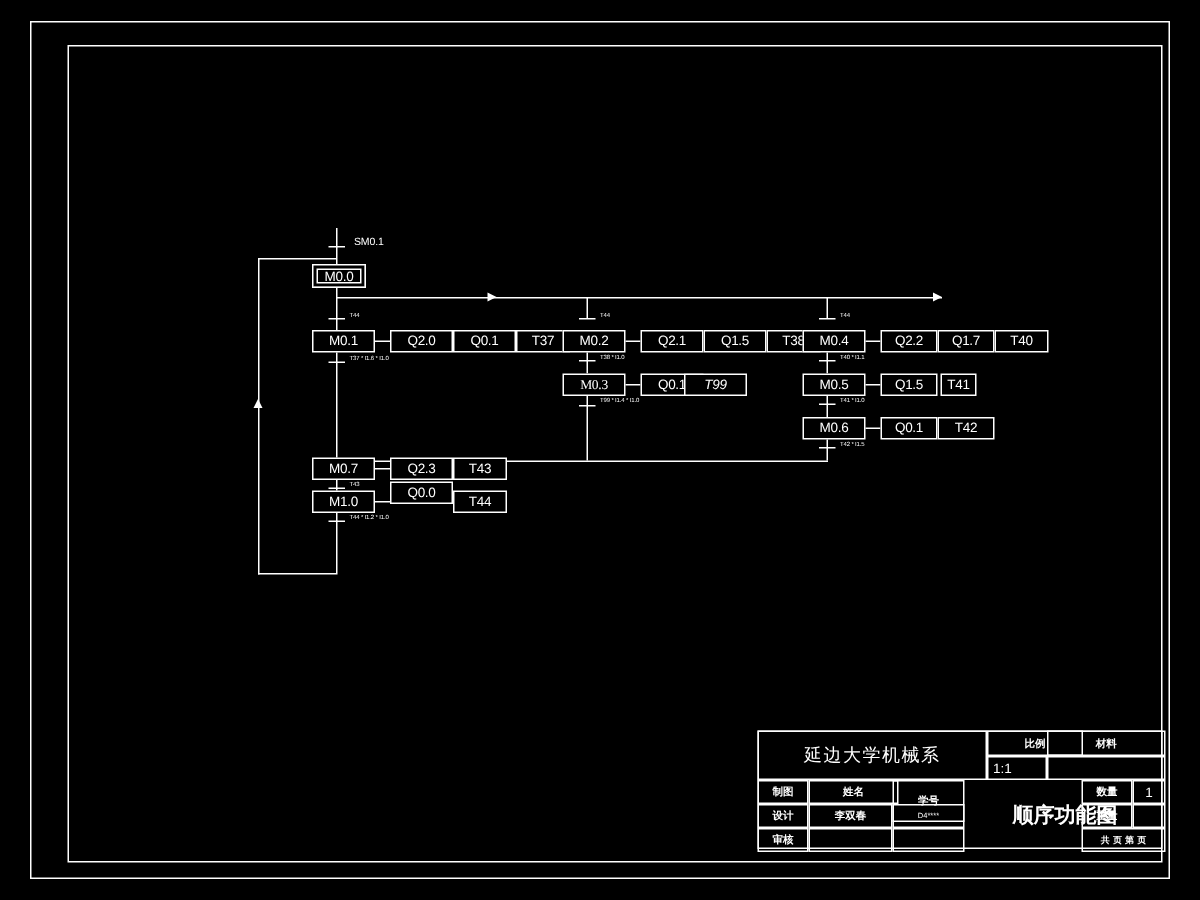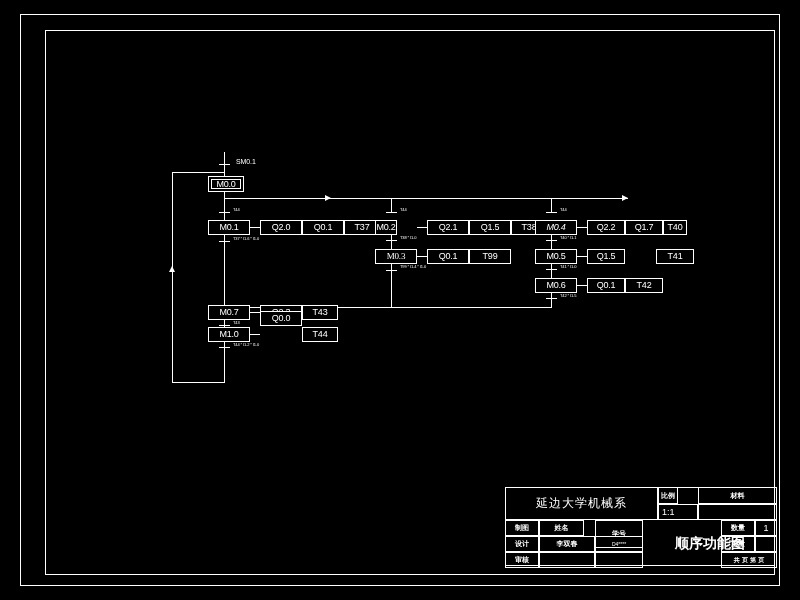--- a/index.html
+++ b/index.html
@@ -90,21 +90,21 @@
     <span>T37</span>
   </div>
 
   <div class="vline" style="left:224px;top:235px;height:72px;"></div>
   <div class="tick" style="left:219px;top:241px;"></div>
   <div class="cond" style="left:233px;top:237px;">T37 * I1.6 *  I1.0</div>
 
   <div class="tick" style="left:386px;top:212px;"></div>
   <div class="cond" style="left:400px;top:208px;">T44</div>
 
-  <div class="step" style="left:375px;top:220px;width:22px;height:15px;">
+  <div class="step" style="left:375px;top:220px;width:42px;height:15px;">
     <span>M0.2</span>
   </div>
   <div class="hline" style="left:417px;top:227px;width:10px;"></div>
   <div class="act" style="left:427px;top:220px;width:42px;height:15px;">
     <span>Q2.1</span>
   </div>
   <div class="act" style="left:469px;top:220px;width:42px;height:15px;">
     <span>Q1.5</span>
   </div>
   <div class="act" style="left:511px;top:220px;width:36px;height:15px;">
@@ -115,57 +115,57 @@
   <div class="tick" style="left:386px;top:240px;"></div>
   <div class="cond" style="left:400px;top:236px;">T38 * I1.0</div>
 
   <div class="step" style="left:375px;top:249px;width:42px;height:15px;font-family:Liberation Serif, serif;">
     <span>M0.3</span>
   </div>
   <div class="hline" style="left:417px;top:256px;width:10px;"></div>
   <div class="act" style="left:427px;top:249px;width:42px;height:15px;">
     <span>Q0.1</span>
   </div>
-  <div class="act" style="left:469px;top:249px;width:42px;height:15px;">
+  <div class="act" style="left:456px;top:249px;width:42px;height:15px;font-style:italic;">
     <span>T99</span>
   </div>
 
   <div class="vline" style="left:391px;top:264px;height:43px;"></div>
   <div class="tick" style="left:386px;top:270px;"></div>
   <div class="cond" style="left:400px;top:265px;">T99 * I1.4 *  I1.0</div>
 
   <div class="tick" style="left:546px;top:212px;"></div>
   <div class="cond" style="left:560px;top:208px;">T44</div>
 
-  <div class="step" style="left:535px;top:220px;width:42px;height:15px;font-style:italic;">
+  <div class="step" style="left:535px;top:220px;width:42px;height:15px;">
     <span>M0.4</span>
   </div>
   <div class="hline" style="left:577px;top:227px;width:10px;"></div>
   <div class="act" style="left:587px;top:220px;width:38px;height:15px;">
     <span>Q2.2</span>
   </div>
   <div class="act" style="left:625px;top:220px;width:38px;height:15px;">
     <span>Q1.7</span>
   </div>
-  <div class="act" style="left:663px;top:220px;width:24px;height:15px;text-align:center;">
+  <div class="act" style="left:663px;top:220px;width:36px;height:15px;text-align:center;">
     <span>T40</span>
   </div>
 
   <div class="vline" style="left:551px;top:235px;height:14px;"></div>
   <div class="tick" style="left:546px;top:240px;"></div>
   <div class="cond" style="left:560px;top:236px;">T40 * I1.1</div>
 
   <div class="step" style="left:535px;top:249px;width:42px;height:15px;">
     <span>M0.5</span>
   </div>
   <div class="hline" style="left:577px;top:256px;width:10px;"></div>
   <div class="act" style="left:587px;top:249px;width:38px;height:15px;">
     <span>Q1.5</span>
   </div>
-  <div class="act" style="left:656px;top:249px;width:38px;height:15px;text-align:right;">
+  <div class="act" style="left:627px;top:249px;width:24px;height:15px;text-align:right;">
     <span>T41</span>
   </div>
 
   <div class="vline" style="left:551px;top:264px;height:14px;"></div>
   <div class="tick" style="left:546px;top:269px;"></div>
   <div class="cond" style="left:560px;top:265px;">T41 * I1.0</div>
 
   <div class="step" style="left:535px;top:278px;width:42px;height:15px;">
     <span>M0.6</span>
   </div>
@@ -198,48 +198,48 @@
   </div>
 
   <div class="vline" style="left:224px;top:320px;height:14px;"></div>
   <div class="tick" style="left:219px;top:325px;"></div>
   <div class="cond" style="left:233px;top:321px;">T43</div>
 
   <div class="step" style="left:208px;top:327px;width:42px;height:15px;">
     <span>M1.0</span>
   </div>
   <div class="hline" style="left:250px;top:334px;width:10px;"></div>
-  <div class="act" style="left:260px;top:311px;width:42px;height:15px;">
+  <div class="act" style="left:260px;top:321px;width:42px;height:15px;">
     <span>Q0.0</span>
   </div>
   <div class="act" style="left:302px;top:327px;width:36px;height:15px;">
     <span>T44</span>
   </div>
 
   <div class="vline" style="left:224px;top:342px;height:40px;"></div>
   <div class="tick" style="left:219px;top:347px;"></div>
   <div class="cond" style="left:233px;top:343px;">T44 * I1.2 *  I1.0</div>
 
   <div class="hline" style="left:172px;top:382px;width:53px;"></div>
   <div class="vline" style="left:172px;top:172px;height:211px;"></div>
   <div class="hline" style="left:172px;top:172px;width:52px;"></div>
   <div class="arrow-u" style="left:169px;top:266px;"></div>
 
   <div class="tb">
 
     <div class="big cn" style="left:-1px;top:-1px;width:153px;height:33px;">延边大学机械系</div>
 
-    <div class="sm cn" style="left:152px;top:-1px;width:20px;height:17px;">比例</div>
+    <div class="sm cn" style="left:152px;top:-1px;width:64px;height:17px;">比例</div>
     <div class="xs" style="left:152px;top:16px;width:40px;height:16px;justify-content:flex-start;padding-left:3px;font-size:9px;">1:1</div>
 
     <div class="sm cn" style="left:192px;top:-1px;width:79px;height:17px;">材料</div>
     <div class="xs" style="left:192px;top:16px;width:79px;height:16px;"></div>
 
     <div class="sm cn" style="left:-1px;top:32px;width:34px;height:16px;">制图</div>
-    <div class="sm cn" style="left:33px;top:32px;width:45px;height:16px;">姓名</div>
+    <div class="sm cn" style="left:33px;top:32px;width:60px;height:16px;">姓名</div>
     <div class="sm cn" style="left:89px;top:32px;width:48px;height:28px;">学号</div>
 
     <div class="sm cn" style="left:-1px;top:48px;width:34px;height:16px;">设计</div>
     <div class="sm cn" style="left:33px;top:48px;width:56px;height:16px;">李双春</div>
     <div style="left:89px;top:48px;width:48px;height:16px;font-size:5px;">D4****</div>
 
     <div class="sm cn" style="left:-1px;top:64px;width:34px;height:16px;">审核</div>
     <div class="sm cn" style="left:33px;top:64px;width:56px;height:16px;"></div>
     <div class="sm cn" style="left:89px;top:64px;width:48px;height:16px;"></div>
 

